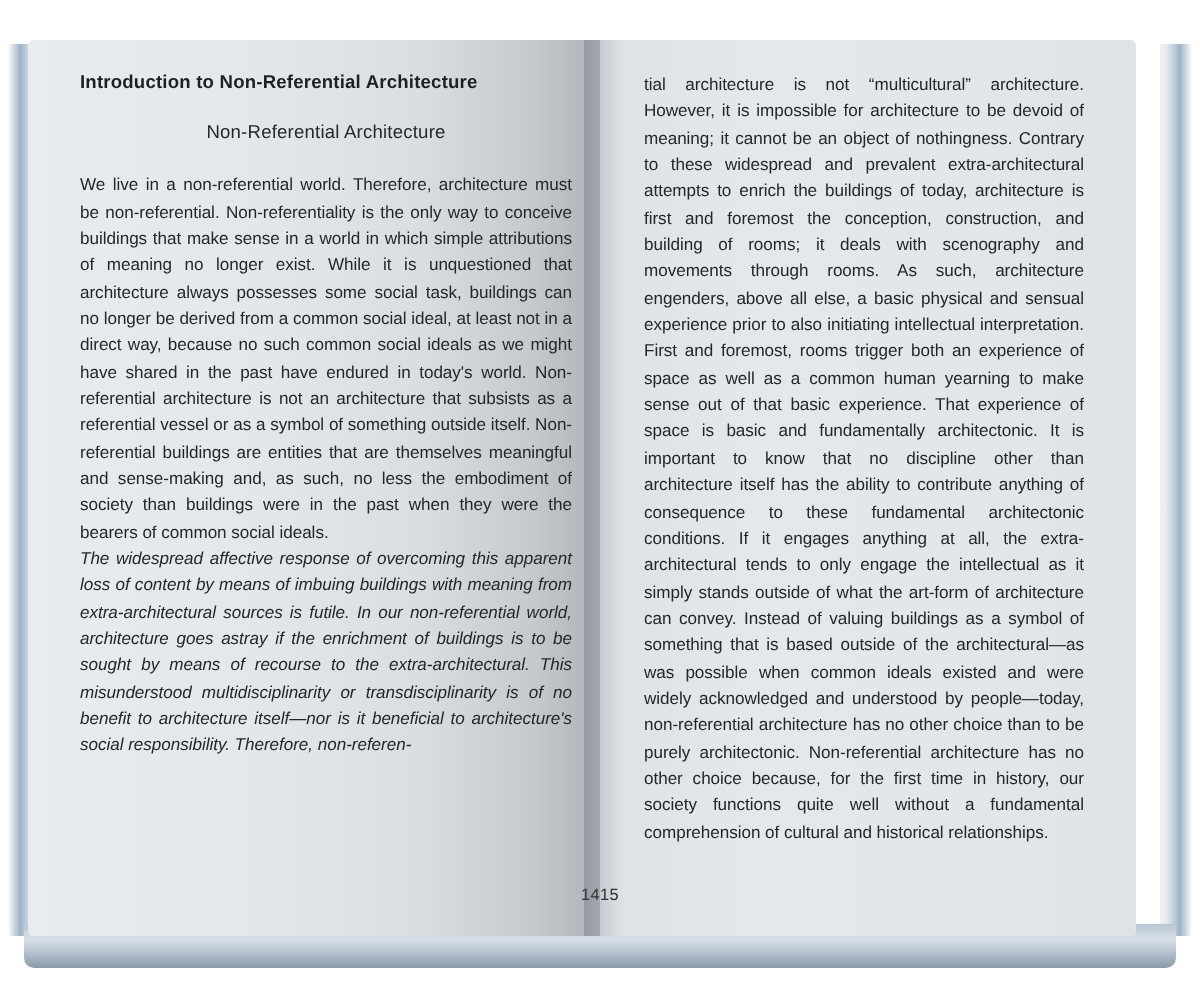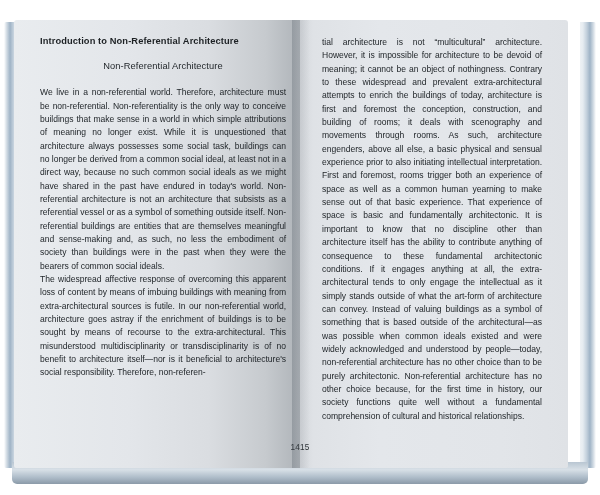--- a/index.html
+++ b/index.html
@@ -148,21 +148,21 @@
     font-size: 8.55px;
     line-height: 13.35px;
     color: #22272b;
     text-align: justify;
     text-justify: inter-word;
     margin: 0;
     letter-spacing: -0.02px;
     -webkit-hyphens: none;
     hyphens: none;
   }
-  .body-text + .body-text { margin-top: 0; }
+  .body-text + .body-text { margin-top: 0; font-style: italic; }
 
   
   .folio {
     position: absolute;
     bottom: 16px;
     font-size: 8.2px;
     color: #2a2f33;
     letter-spacing: 0.2px;
   }
   .page.verso .folio { left: 0; right: 0; text-align: right; }

